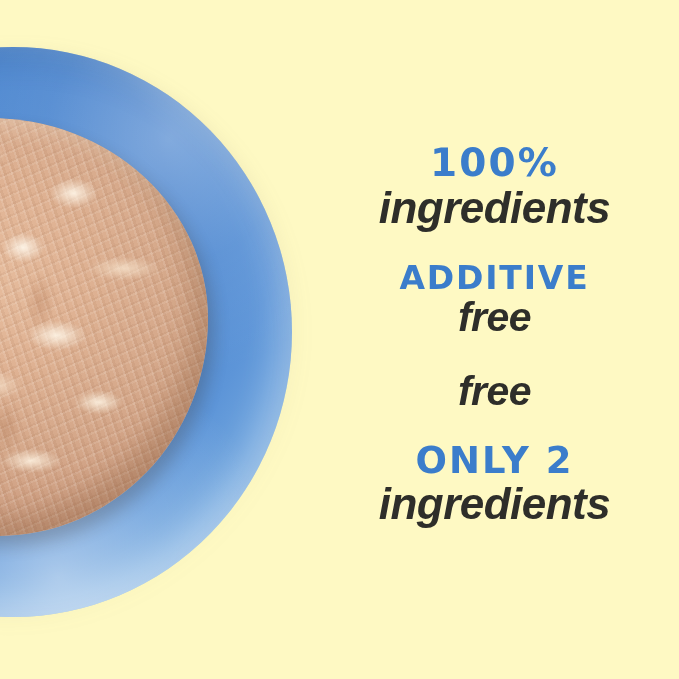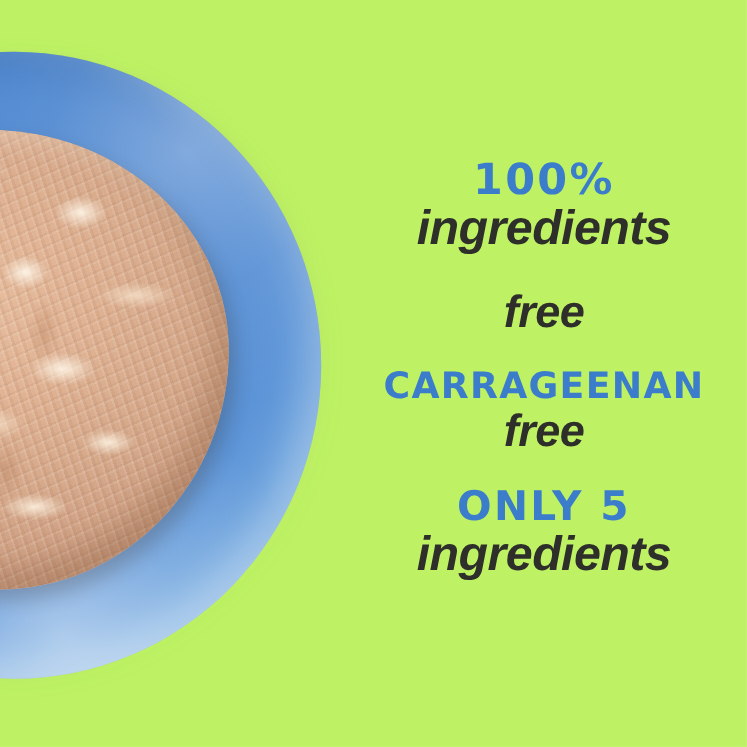--- a/index.html
+++ b/index.html
@@ -12,21 +12,21 @@
     height: 679px;
     overflow: hidden;
     font-family: "Liberation Sans", sans-serif;
     background: #faf6ec;
   }
 
   .panel {
     position: relative;
     width: 679px;
     height: 679px;
-    background: #bef264;
+    background: #fef9c3;
     overflow: hidden;
   }
 
   
   .plate-wrap {
     position: absolute;
     left: 0;
     top: 0;
     width: 340px;
     height: 679px;
@@ -252,27 +252,27 @@
   </div>
 
   <div class="claims">
 
     <div class="claim c1">
       <span class="claim-head">100%</span>
       <span class="claim-sub">ingredients</span>
     </div>
 
     <div class="claim c2">
+      <span class="claim-head">ADDITIVE</span>
       <span class="claim-sub">free</span>
     </div>
 
     <div class="claim c3">
-      <span class="claim-head">CARRAGEENAN</span>
       <span class="claim-sub">free</span>
     </div>
 
     <div class="claim c4">
-      <span class="claim-head">ONLY 5</span>
+      <span class="claim-head">ONLY 2</span>
       <span class="claim-sub">ingredients</span>
     </div>
 
   </div>
 </div>
 
 </body></html>

